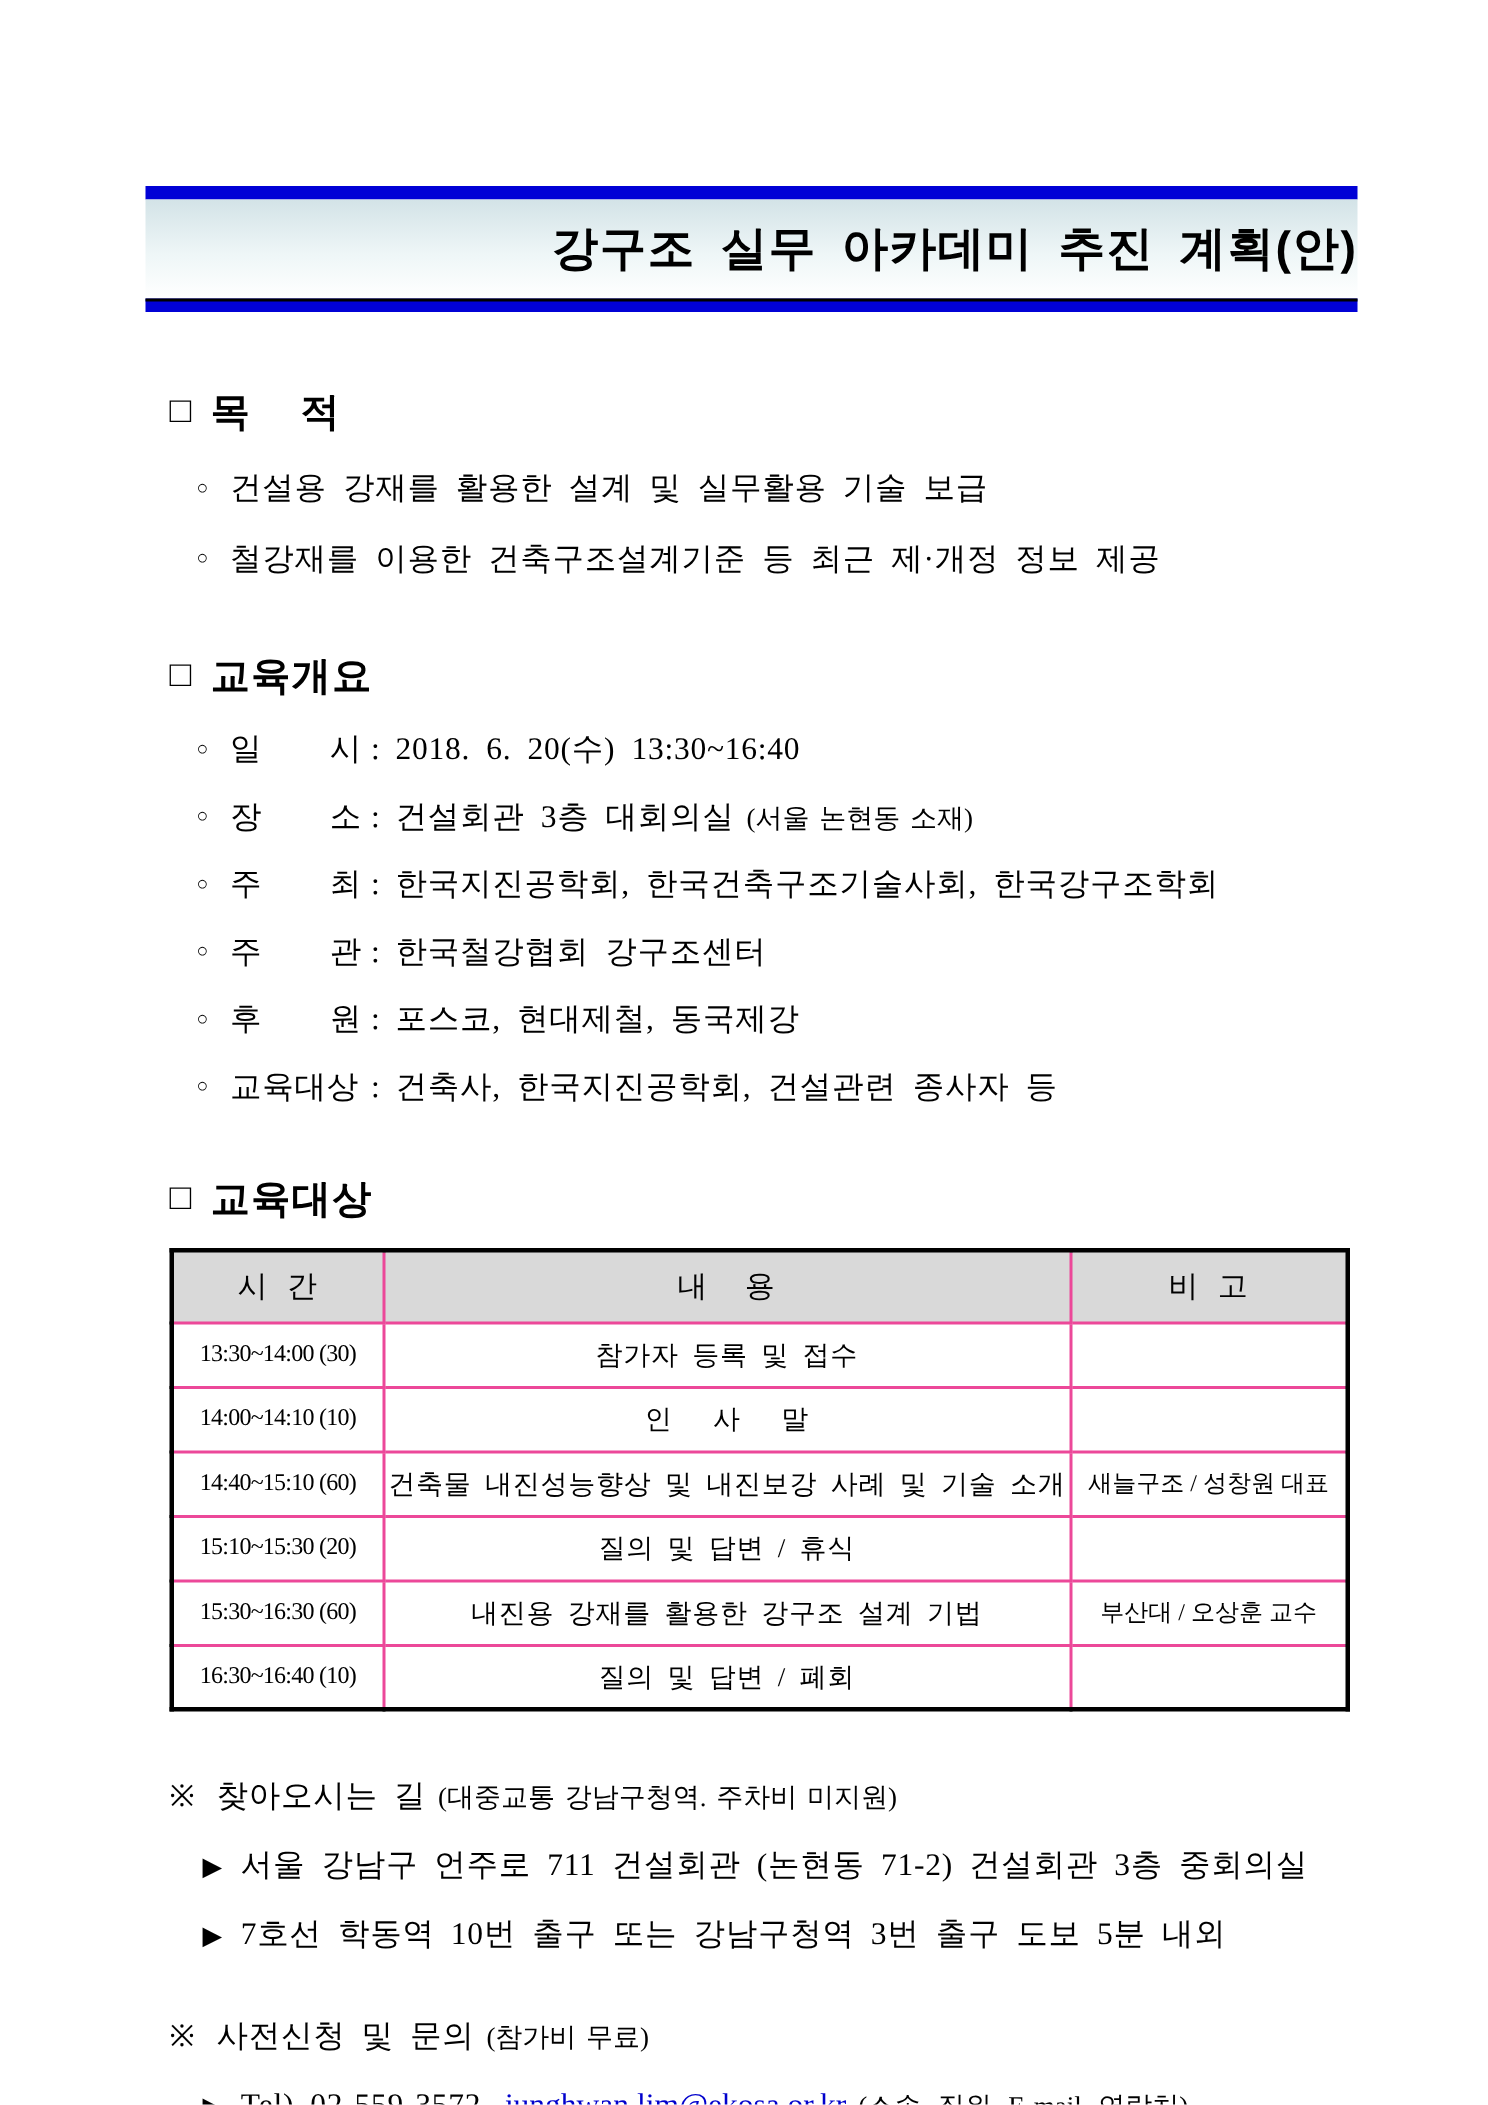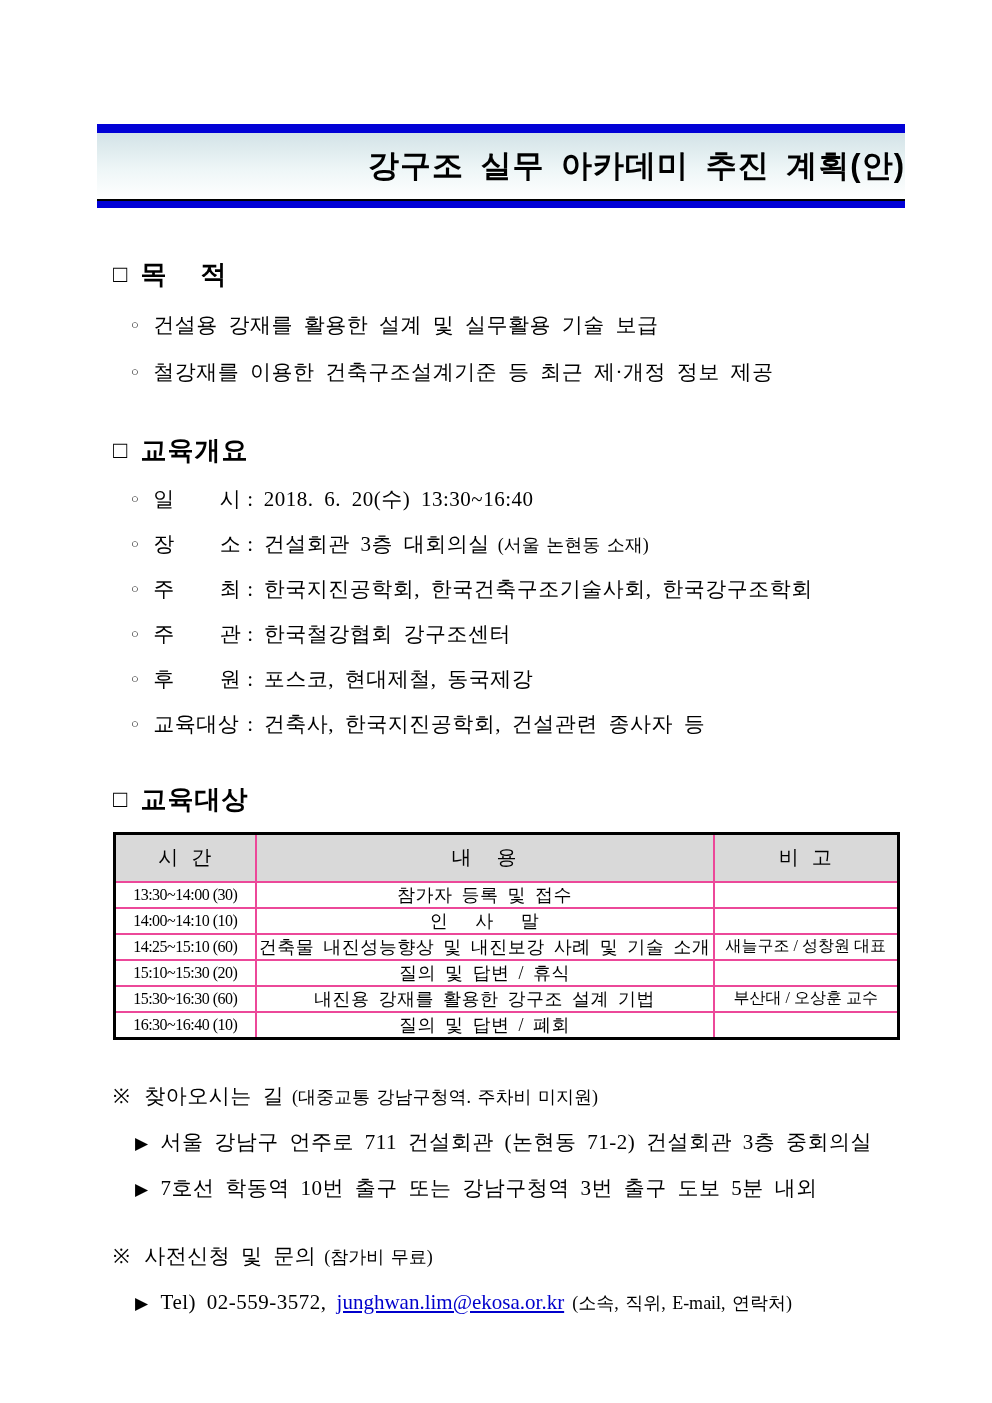--- a/index.html
+++ b/index.html
@@ -66,21 +66,21 @@
   }
   table.schedule th, table.schedule td {
     border: 2px solid #ec4899;
     text-align: center; vertical-align: middle;
     white-space: pre;
   }
   table.schedule th {
     background: #d9d9d9; height: 48px;
     font-weight: normal; font-size: 20px; letter-spacing: 1px;
   }
-  table.schedule td { height: 26px; }
+  table.schedule td { height: 43px; }
   td.cell-time { font-size: 16px; letter-spacing: -0.5px; }
   td.cell-content { font-size: 18px; letter-spacing: 0.5px; word-spacing: 4px; }
   td.cell-note { font-size: 16px; letter-spacing: 0; }
   col.c-time { width: 141px; } col.c-content { width: 458px; } col.c-note { width: 185px; }
 
   
   #directions { margin-top: 42px; }
   #directions .line.sub { margin-top: 18px; }
   #registration { margin-top: 40px; }
   #registration .line.sub { margin-top: 20px; }
@@ -187,21 +187,21 @@
           <td class="cell-time">13:30~14:00 (30)</td>
           <td class="cell-content">참가자 등록 및 접수</td>
           <td class="cell-note"></td>
         </tr>
         <tr>
           <td class="cell-time">14:00~14:10 (10)</td>
           <td class="cell-content">인   사   말</td>
           <td class="cell-note"></td>
         </tr>
         <tr>
-          <td class="cell-time">14:25~15:10 (60)</td>
+          <td class="cell-time">14:40~15:10 (60)</td>
           <td class="cell-content">건축물 내진성능향상 및 내진보강 사례 및 기술 소개</td>
           <td class="cell-note">새늘구조 / 성창원 대표</td>
         </tr>
         <tr>
           <td class="cell-time">15:10~15:30 (20)</td>
           <td class="cell-content">질의 및 답변 / 휴식</td>
           <td class="cell-note"></td>
         </tr>
         <tr>
           <td class="cell-time">15:30~16:30 (60)</td>

